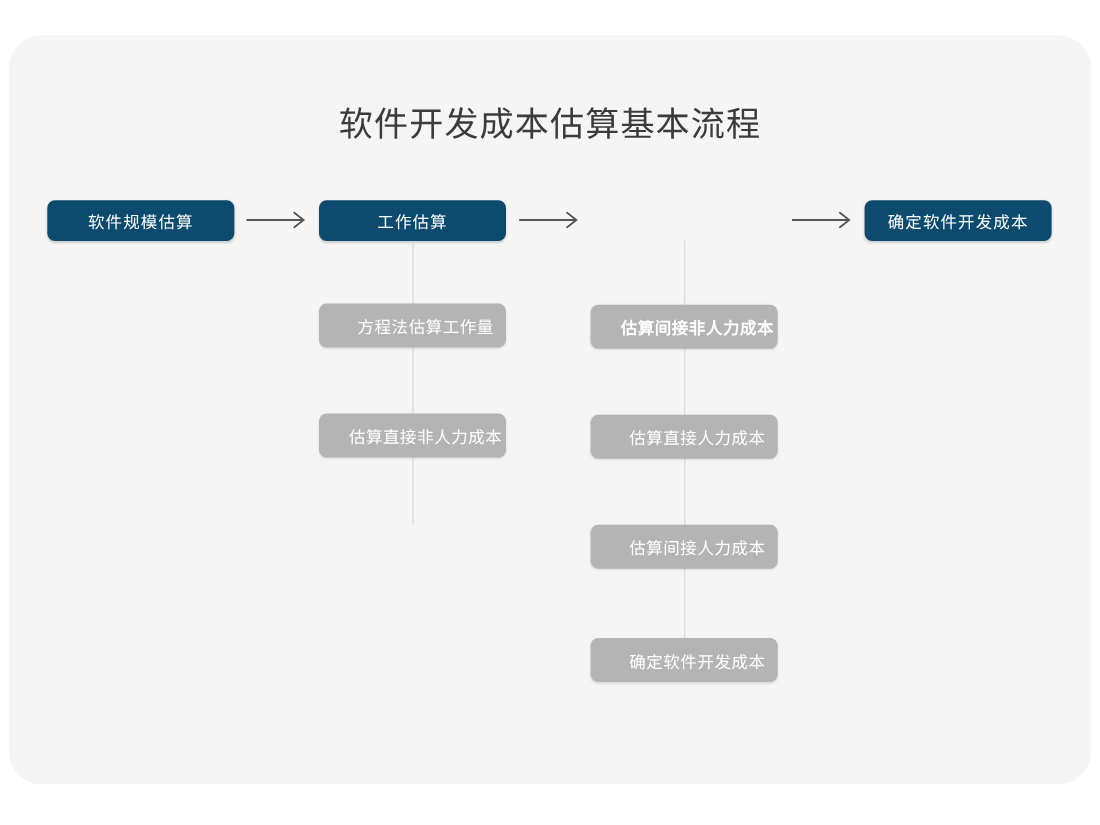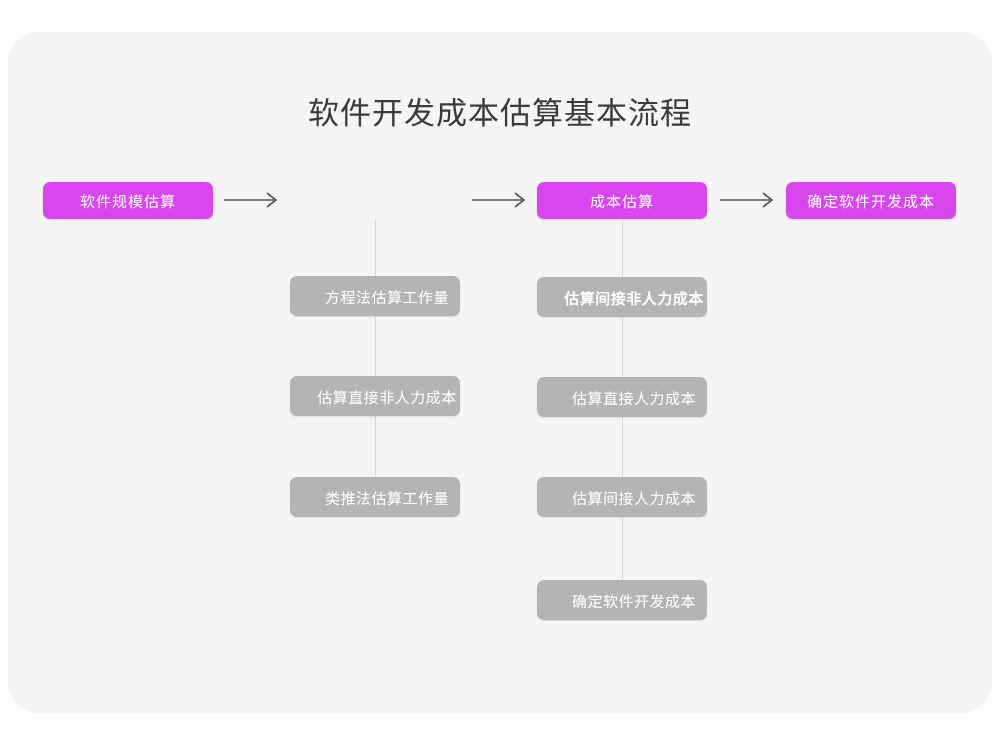--- a/index.html
+++ b/index.html
@@ -54,21 +54,21 @@
     display: flex;
     align-items: center;
     justify-content: center;
     text-align: center;
     color: #ffffff;
     white-space: nowrap;
     user-select: none;
   }
 
   .node.primary {
-    background: #d946ef;
+    background: #0c4a6e;
     border-radius: 7px;
     font-size: 15px;
     letter-spacing: 1px;
     height: 37px;
     box-shadow: 0 1px 2px rgba(0,0,0,0.16);
   }
 
   .node.secondary {
     background: #b4b4b4;
     border-radius: 7px;
@@ -101,24 +101,24 @@
 <div id="stage">
 
   <div class="card"></div>
 
   <div class="chart-title">软件开发成本估算基本流程</div>
 
   <div class="node primary" style="left:43px; top:182px; width:170px;">
     <span>软件规模估算</span>
   </div>
 
+  <div class="node primary" style="left:290px; top:182px; width:170px;">
+    <span>工作估算</span>
+  </div>
 
-  <div class="node primary" style="left:537px; top:182px; width:170px;">
-    <span>成本估算</span>
-  </div>
 
   <div class="node primary" style="left:786px; top:182px; width:170px;">
     <span>确定软件开发成本</span>
   </div>
 
   <div class="arrow" style="left:222px; top:190px; width:60px;">
     <svg width="58" height="18" viewBox="0 0 58 18" aria-hidden="true">
       <line x1="1" y1="9" x2="52" y2="9" stroke="#555555" stroke-width="1.6"></line>
       <polyline points="44,2 53,9 44,16" fill="none" stroke="#555555" stroke-width="1.6"></polyline>
     </svg>
@@ -143,23 +143,20 @@
   <div class="vline" style="left:622px; top:219px; height:361px;"></div>
 
   <div class="node secondary" style="left:290px; top:276px; width:170px;">
     <span>方程法估算工作量</span>
   </div>
 
   <div class="node secondary" style="left:290px; top:376px; width:170px;">
     <span>估算直接非人力成本</span>
   </div>
 
-  <div class="node secondary" style="left:290px; top:477px; width:170px;">
-    <span>类推法估算工作量</span>
-  </div>
 
   <div class="node secondary" style="left:537px; top:277px; width:170px;font-weight:bold;">
     <span>估算间接非人力成本</span>
   </div>
 
   <div class="node secondary" style="left:537px; top:477px; width:170px;">
     <span>估算间接人力成本</span>
   </div>
 
   <div class="node secondary" style="left:537px; top:377px; width:170px;">

